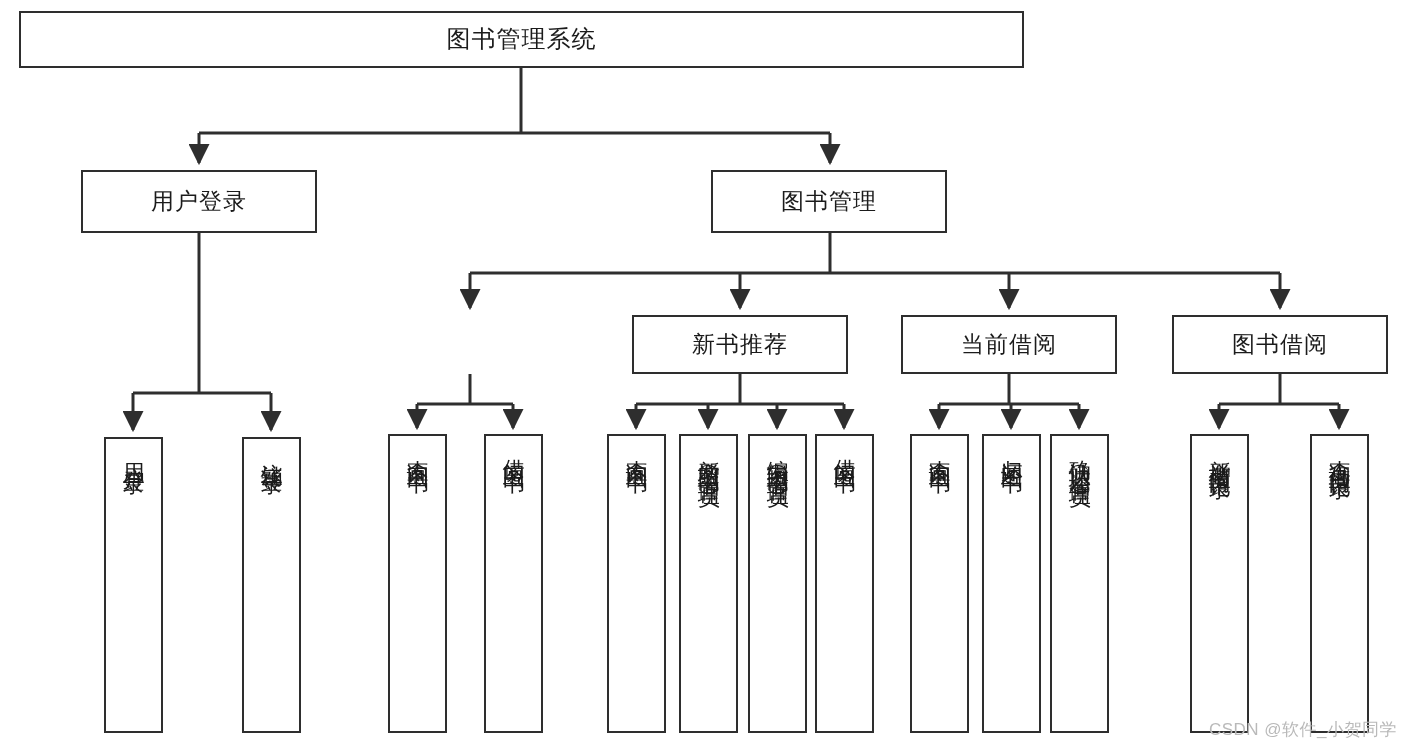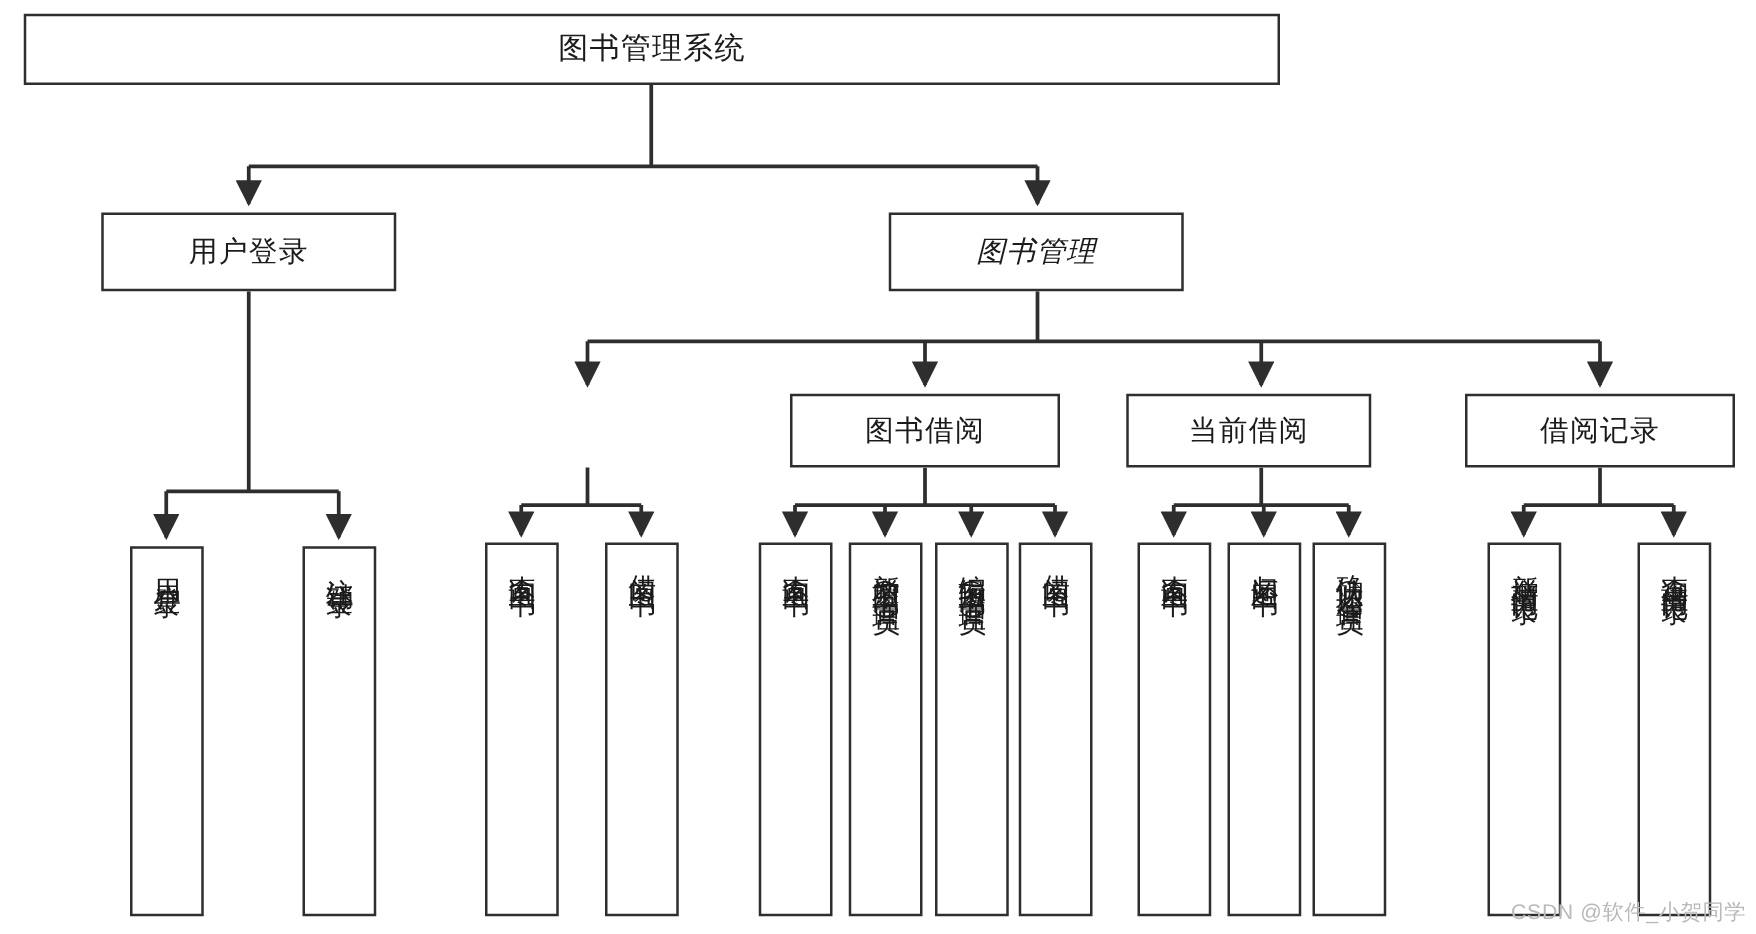--- a/index.html
+++ b/index.html
@@ -131,32 +131,32 @@
     </g>
   </svg>
 
   <div class="node h root" style="left:19px; top:11px; width:1005px; height:57px;">
     <span class="label">图书管理系统</span>
   </div>
 
   <div class="node h" style="left:81px; top:170px; width:236px; height:63px;">
     <span class="label">用户登录</span>
   </div>
-  <div class="node h" style="left:711px; top:170px; width:236px; height:63px;font-style:italic;">
+  <div class="node h" style="left:711px; top:170px; width:236px; height:63px;">
     <span class="label">图书管理</span>
   </div>
 
   <div class="node h" style="left:632px; top:315px; width:216px; height:59px;">
+    <span class="label">新书推荐</span>
+  </div>
+  <div class="node h" style="left:901px; top:315px; width:216px; height:59px;">
+    <span class="label">当前借阅</span>
+  </div>
+  <div class="node h" style="left:1172px; top:315px; width:216px; height:59px;">
     <span class="label">图书借阅</span>
-  </div>
-  <div class="node h" style="left:901px; top:315px; width:196px; height:59px;">
-    <span class="label">当前借阅</span>
-  </div>
-  <div class="node h" style="left:1172px; top:315px; width:216px; height:59px;">
-    <span class="label">借阅记录</span>
   </div>
 
   <div class="node v" style="left:104px; top:437px; width:59px; height:296px;">
     <span class="label">用户登录</span>
   </div>
   <div class="node v" style="left:242px; top:437px; width:59px; height:296px;">
     <span class="label">注销登录</span>
   </div>
 
   <div class="node v" style="left:388px; top:434px; width:59px; height:299px;">

